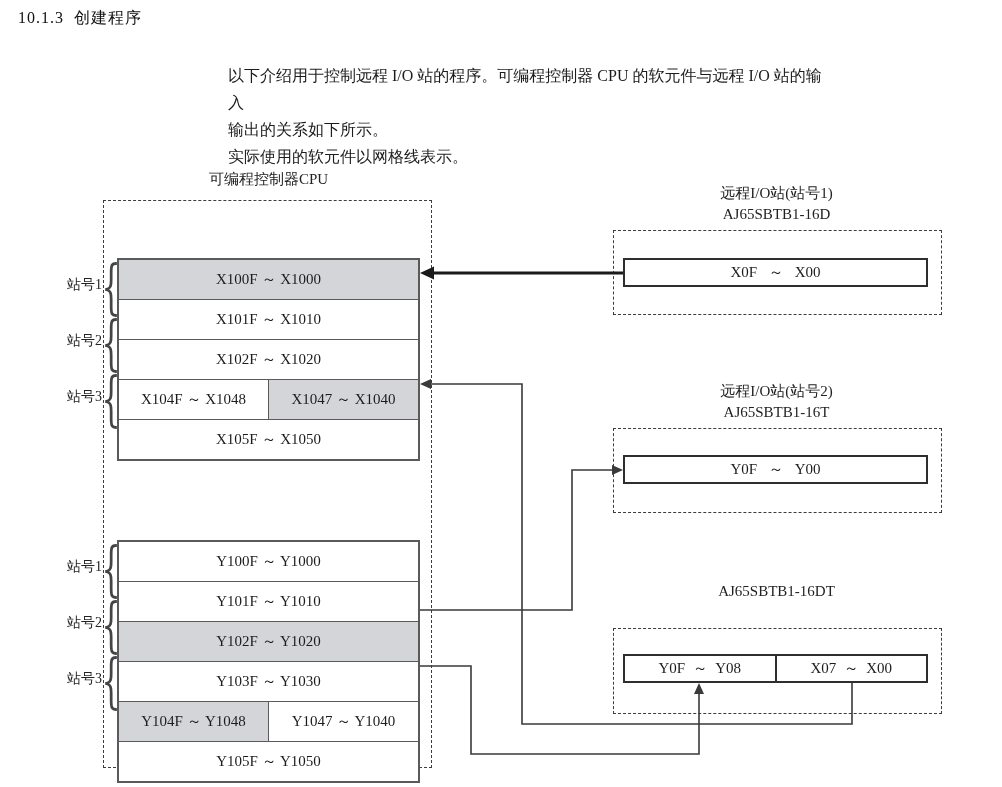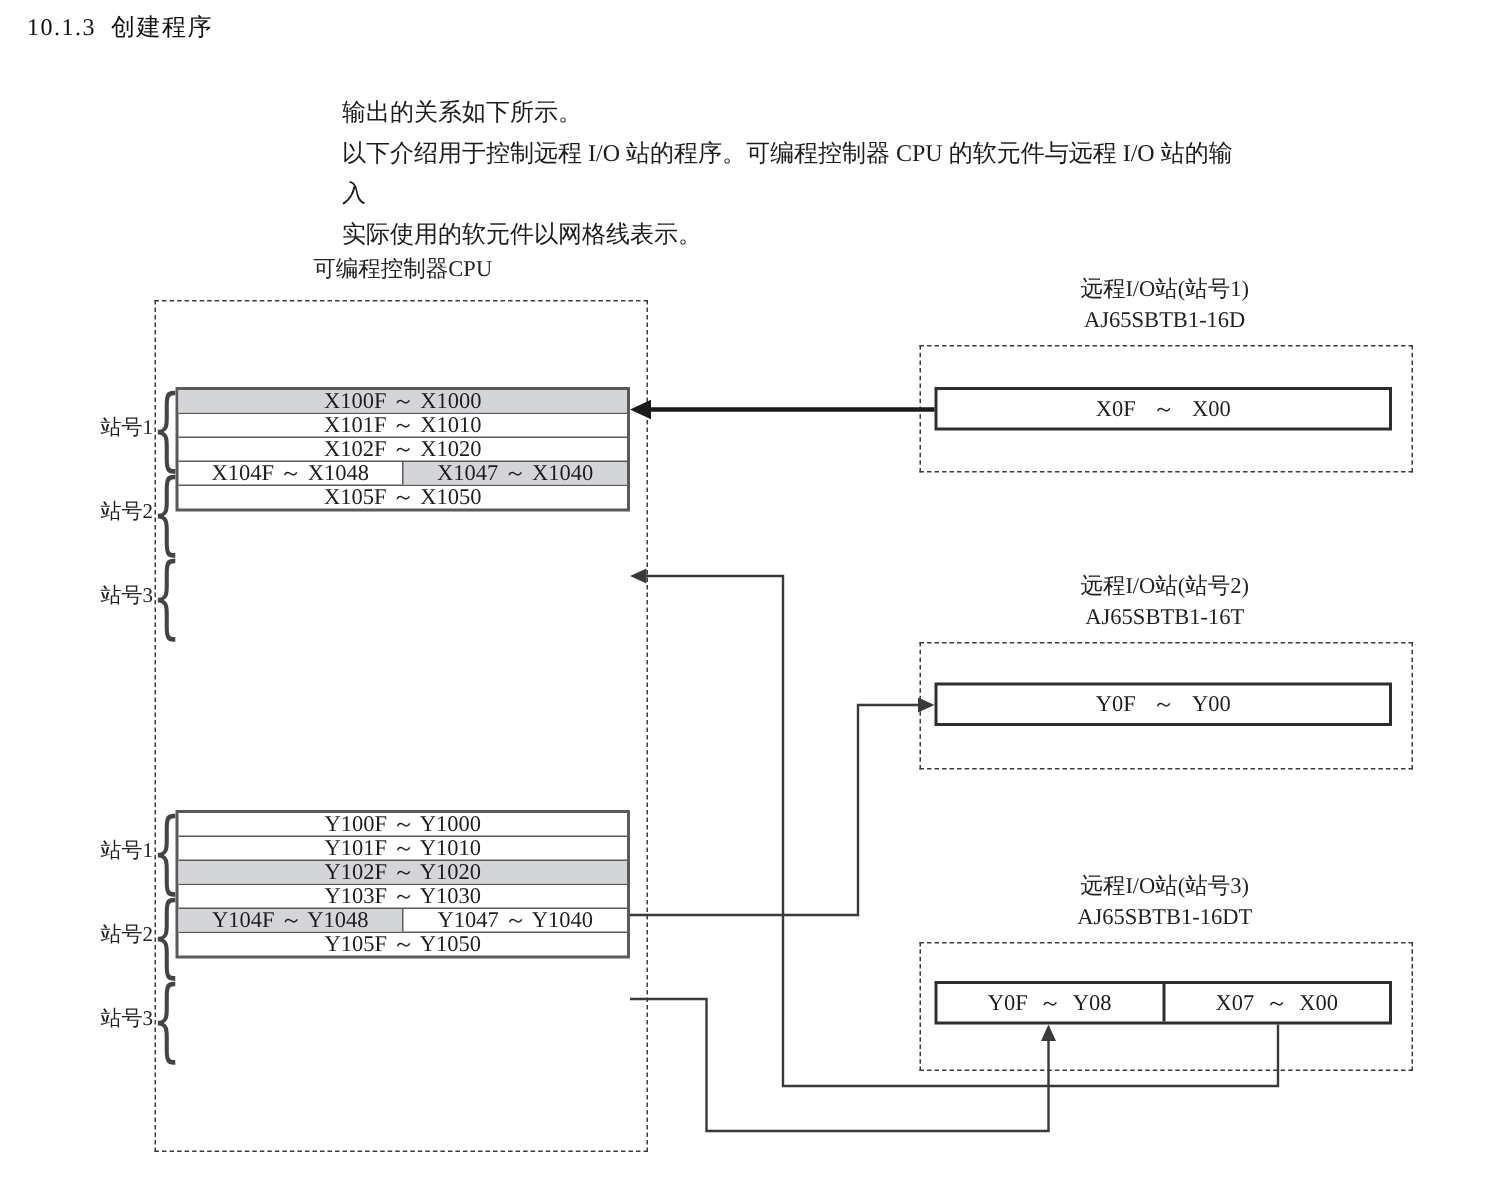--- a/index.html
+++ b/index.html
@@ -14,21 +14,21 @@
   
   #intro{left:228px;top:62px;width:600px;font-size:16px;line-height:27px;color:#1c1c1c;}
   
   #cpu-title{left:117px;top:170px;width:303px;text-align:center;font-size:15px;color:#222;}
   .dashed-box{border:1.5px dashed #3c3c3c;background:transparent;}
   #cpu-dashed{left:103px;top:200px;width:327px;height:566px;}
   
   .devtable{left:117px;width:303px;border:2px solid #5a5a5a;background:#fff;box-sizing:border-box;}
   #xtable{top:258px;}
   #ytable{top:540px;}
-  .drow{height:15px;border-top:1px solid #5a5a5a;display:flex;}
+  .drow{height:39px;border-top:1px solid #5a5a5a;display:flex;}
   .drow:first-child{border-top:none;}
   .dcell{flex:1;display:flex;align-items:center;justify-content:center;
          font-size:15px;color:#1c1c1c;white-space:nowrap;}
   .dcell.second{border-left:1.5px solid #5a5a5a;}
   .shaded{background:#d3d5d8;}
   
   .stn-label{width:48px;text-align:right;font-size:14px;color:#222;}
   .brace{width:14px;font-size:60px;line-height:60px;color:#444;
          transform:scaleX(0.5);transform-origin:center;
          font-family:"DejaVu Serif",serif;font-weight:400;}
@@ -46,22 +46,22 @@
 </head>
 <body>
 
 <div id="page">
 
   <div class="abs" id="section-heading">
     <span class="num">10.1.3</span><span>创建程序</span>
   </div>
 
   <div class="abs" id="intro">
+    <div>以下介绍用于控制远程 I/O 站的程序。可编程控制器 CPU 的软元件与远程 I/O 站的输入</div>
     <div>输出的关系如下所示。</div>
-    <div>以下介绍用于控制远程 I/O 站的程序。可编程控制器 CPU 的软元件与远程 I/O 站的输入</div>
     <div>实际使用的软元件以网格线表示。</div>
   </div>
 
   <div class="abs" id="cpu-title">可编程控制器CPU</div>
   <div class="abs dashed-box" id="cpu-dashed"></div>
 
   <div class="abs devtable" id="xtable">
     <div class="drow">
       <span class="dcell shaded">X100F ～ X1000</span>
     </div>
@@ -128,21 +128,20 @@
   <div class="abs rio-title" style="top:381px;">
     <div>远程I/O站(站号2)</div>
     <div>AJ65SBTB1-16T</div>
   </div>
   <div class="abs dashed-box rio-dashed" style="top:428px;"></div>
   <div class="abs rio-box" style="top:455px;">
     <span class="rio-cell">Y0F&nbsp;&nbsp;&nbsp;～&nbsp;&nbsp;&nbsp;Y00</span>
   </div>
 
   <div class="abs rio-title" style="top:581px;">
-    <div>远程I/O站(站号3)</div>
     <div>AJ65SBTB1-16DT</div>
   </div>
   <div class="abs dashed-box rio-dashed" style="top:628px;height:84px;"></div>
   <div class="abs rio-box" style="top:654px;">
     <span class="rio-cell">Y0F&nbsp;&nbsp;～&nbsp;&nbsp;Y08</span>
     <span class="rio-cell second">X07&nbsp;&nbsp;～&nbsp;&nbsp;X00</span>
   </div>
 
   <svg class="abs" id="connectors" viewBox="0 0 1002 787" xmlns="http://www.w3.org/2000/svg">
 

